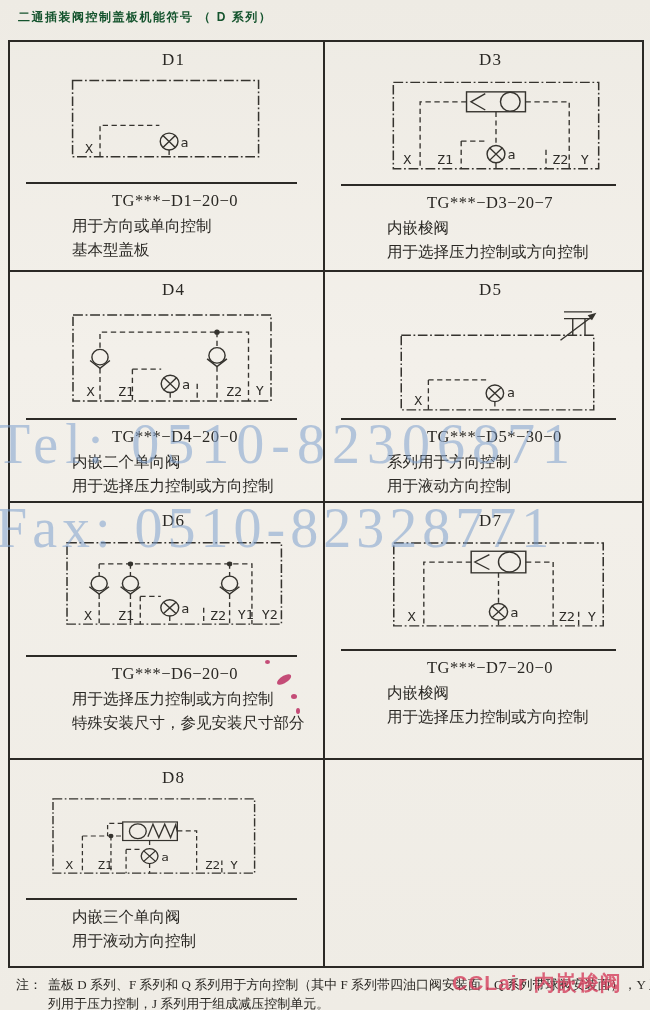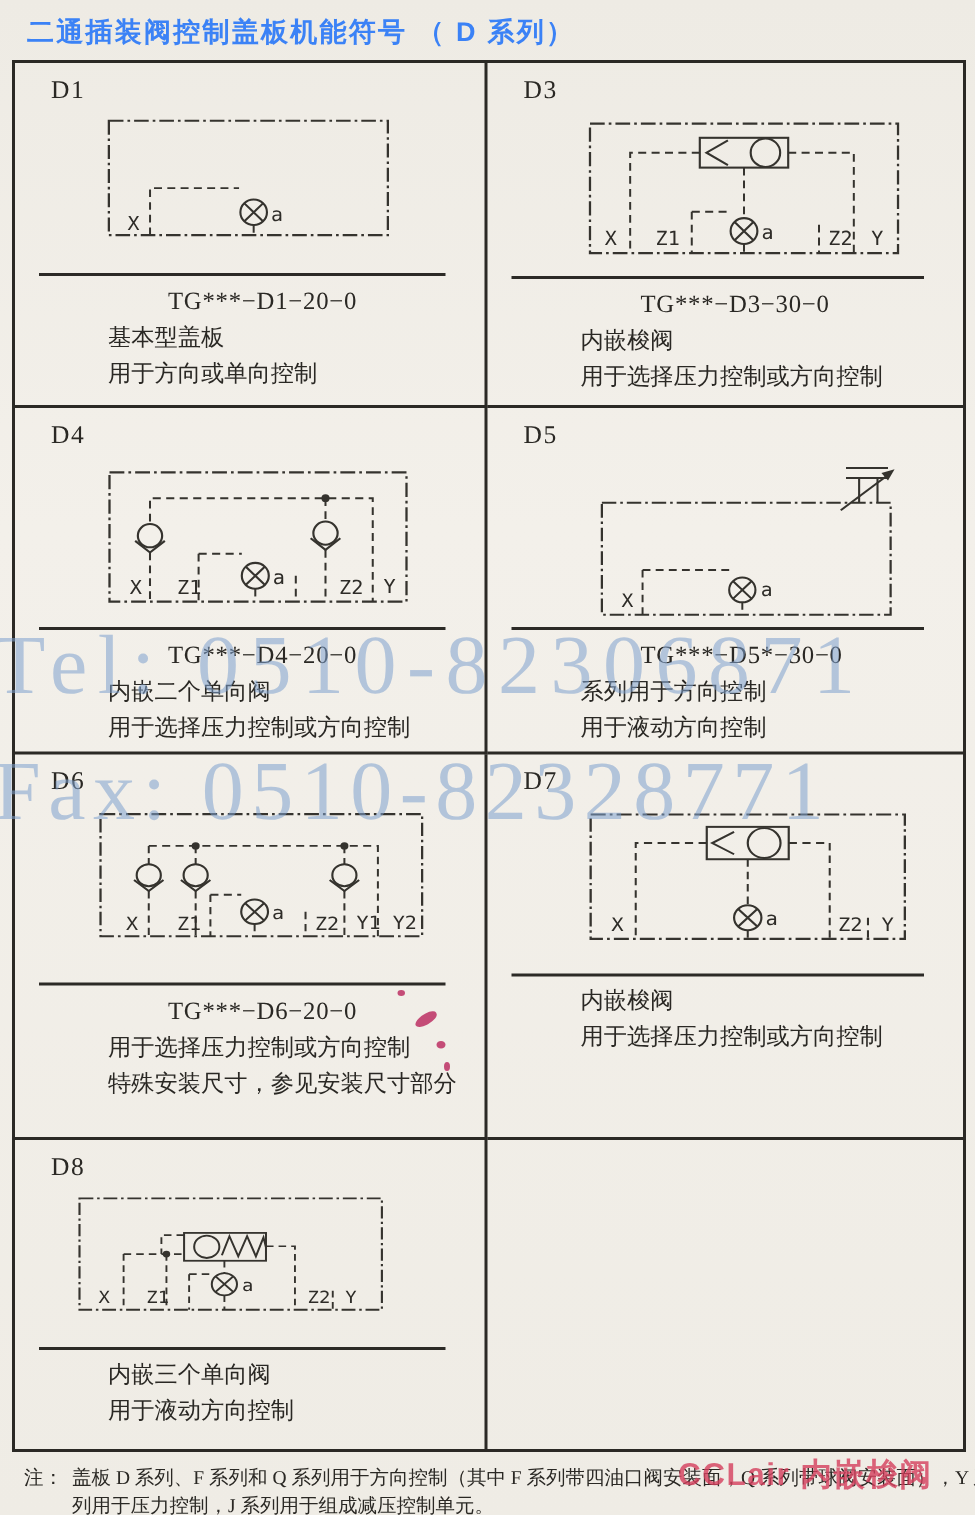--- a/index.html
+++ b/index.html
@@ -1,29 +1,29 @@
 <!DOCTYPE html>
 <html><head>
 <meta charset="utf-8">
 <style>
   html,body{margin:0;padding:0;}
   body{width:650px;height:1010px;position:relative;overflow:hidden;
        background:linear-gradient(180deg,#eeebe4,#f3f0ea 35%,#efece5);
        font-family:"Liberation Serif",serif;color:#2a2824;}
   .page{position:absolute;inset:0;}
   .title{position:absolute;left:18px;top:9px;font-family:"Liberation Sans",sans-serif;
-         font-weight:bold;font-size:18px;letter-spacing:1.5px;color:#3b82f6;}
+         font-weight:bold;font-size:12px;letter-spacing:1.5px;color:#14532d;}
   .grid{position:absolute;left:8px;top:40px;width:632px;height:924px;
         border:2px solid #2b2925;display:grid;
         grid-template-columns:315px 317px;
         grid-template-rows:230px 231px 257px 206px;background:transparent;}
   .cell{box-sizing:border-box;padding:6px 10px 0 10px;overflow:hidden;position:relative;}
   .c-left{border-right:2px solid #2b2925;}
   .r-mid{border-bottom:2px solid #2b2925;}
-  .cell-id{font-size:17px;margin:2px 0 2px 14px;letter-spacing:1px;}
+  .cell-id{font-size:17px;margin:2px 0 2px 14px;letter-spacing:1px;text-align:center;}
   .diag{display:block;}
   .bnd{fill:none;stroke:#35332e;stroke-width:1.7;stroke-dasharray:11 3 2 3;}
   .pl{fill:none;stroke:#35332e;stroke-width:1.5;stroke-dasharray:6 4;}
   .sol{fill:none;stroke:#35332e;stroke-width:1.6;}
   .dot{fill:#35332e;stroke:none;}
   .plabel{font-family:"DejaVu Sans Mono",monospace;font-size:15px;fill:#2e2c28;}
   .rule{height:0;border-top:2px solid #2c2a26;margin:4px 16px 7px 6px;}
   .model{font-size:16.5px;margin-left:92px;letter-spacing:0.5px;}
   .desc{font-size:15.5px;margin-left:52px;margin-top:5px;line-height:1.25;}
   .note{position:absolute;left:0;top:972px;width:650px;font-size:13px;line-height:19px;}
@@ -54,22 +54,22 @@
         <rect class="bnd" x="30" y="10" width="210" height="90"></rect>
         <path class="pl" d="M61,100 L61,63 L128,63"></path>
         <circle class="sol" cx="139" cy="82" r="10"></circle>
         <path class="sol" d="M132,75 L146,89 M132,89 L146,75"></path>
         <path class="pl" d="M139,92 L139,100"></path>
         <text class="plabel" x="44" y="96">X</text>
         <text class="plabel" x="152" y="89">a</text>
       </svg>
       <div class="rule"></div>
       <div class="model">TG***−D1−20−0</div>
+      <div class="desc">用于方向或单向控制</div>
       <div class="desc">基本型盖板</div>
-      <div class="desc">用于方向或单向控制</div>
     </div>
 
     <div class="cell r-mid">
       <div class="cell-id">D3</div>
       <svg class="diag" width="250" height="108" viewBox="0 0 280 125" preserveAspectRatio="none" style="margin-left:36px;">
         <rect class="bnd" x="25" y="12" width="230" height="100"></rect>
         <rect class="sol" x="107" y="23" width="66" height="23"></rect>
         <circle class="sol" cx="156" cy="34.5" r="11"></circle>
         <path class="sol" d="M128,25 L112,34.5 L128,44"></path>
         <path class="pl" d="M107,34.5 L55,34.5 L55,112"></path>
@@ -80,21 +80,21 @@
         <path class="sol" d="M133,88 L147,102 M133,102 L147,88"></path>
         <path class="pl" d="M140,105 L140,112"></path>
         <path class="pl" d="M196,90 L196,112"></path>
         <text class="plabel" x="36" y="106">X</text>
         <text class="plabel" x="74" y="106">Z1</text>
         <text class="plabel" x="153" y="101">a</text>
         <text class="plabel" x="203" y="106">Z2</text>
         <text class="plabel" x="235" y="106">Y</text>
       </svg>
       <div class="rule"></div>
-      <div class="model">TG***−D3−30−0</div>
+      <div class="model">TG***−D3−20−7</div>
       <div class="desc">内嵌梭阀</div>
       <div class="desc">用于选择压力控制或方向控制</div>
     </div>
 
     <div class="cell c-left r-mid">
       <div class="cell-id">D4</div>
       <svg class="diag" width="252" height="112" viewBox="0 0 280 130" preserveAspectRatio="none" style="margin-left:26px;">
         <rect class="bnd" x="30" y="15" width="220" height="100"></rect>
         <path class="pl" d="M60,53 L60,35 L225,35 L225,115"></path>
         <circle class="dot" cx="190" cy="35" r="3"></circle>
@@ -190,20 +190,21 @@
         <circle class="sol" cx="140" cy="95" r="10"></circle>
         <path class="sol" d="M133,88 L147,102 M133,102 L147,88"></path>
         <path class="pl" d="M140,105 L140,112"></path>
         <path class="pl" d="M228,95 L228,112"></path>
         <text class="plabel" x="40" y="106">X</text>
         <text class="plabel" x="153" y="101">a</text>
         <text class="plabel" x="206" y="106">Z2</text>
         <text class="plabel" x="238" y="106">Y</text>
       </svg>
       <div class="rule"></div>
+      <div class="model">TG***−D7−20−0</div>
       <div class="desc">内嵌梭阀</div>
       <div class="desc">用于选择压力控制或方向控制</div>
     </div>
 
     <div class="cell c-left">
       <div class="cell-id">D8</div>
       <svg class="diag" width="252" height="104" viewBox="0 0 300 140" preserveAspectRatio="none" style="margin-left:12px;">
         <rect class="bnd" x="25" y="12" width="240" height="100"></rect>
         <rect class="sol" x="108" y="43" width="65" height="25"></rect>
         <circle class="sol" cx="126" cy="55.5" r="10"></circle>

